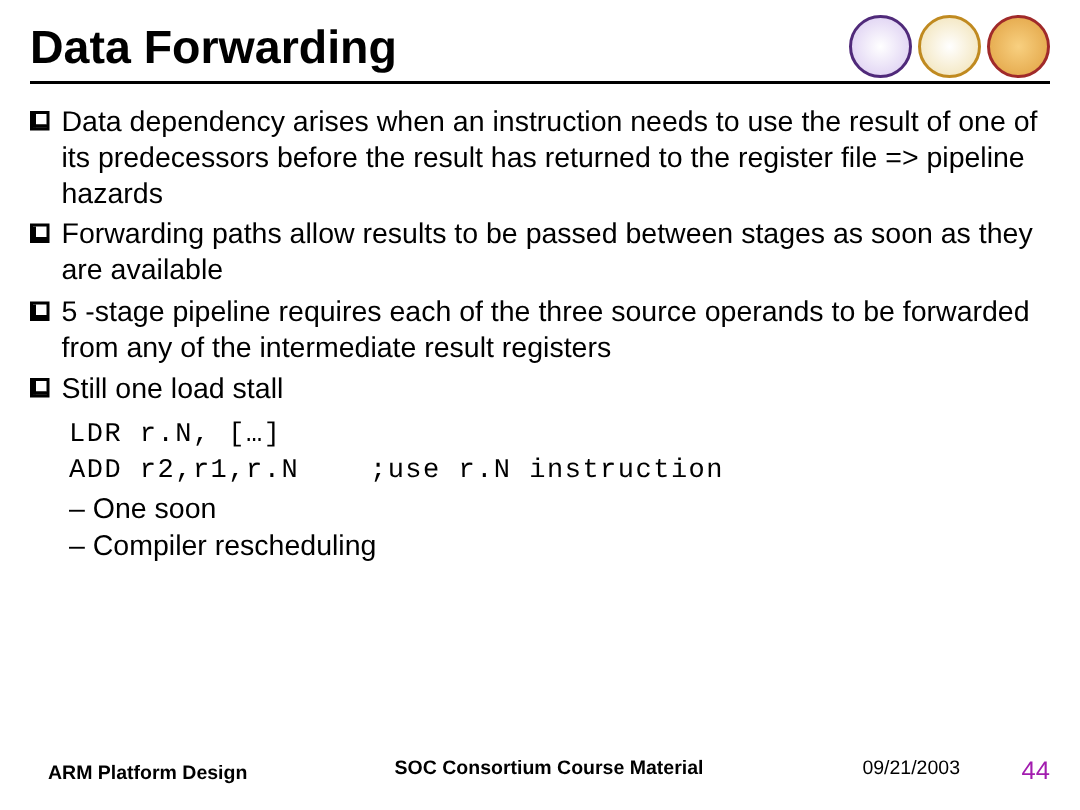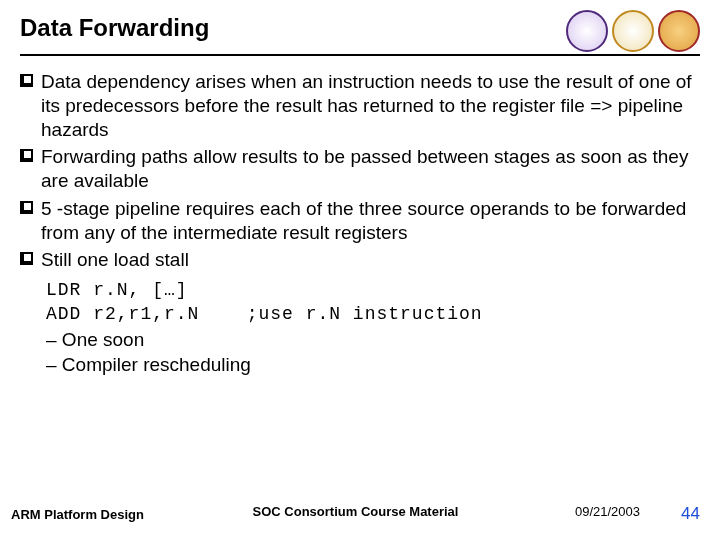--- a/index.html
+++ b/index.html
@@ -23,21 +23,21 @@
   }
   .header {
     display: flex;
     align-items: flex-start;
     justify-content: space-between;
     border-bottom: 2px solid #000;
     padding-bottom: 2px;
     margin-bottom: 14px;
   }
   .title {
-    font-size: 24px;
+    font-size: 31px;
     font-weight: bold;
     margin: 0;
     padding-top: 4px;
   }
   .logos {
     display: flex;
     gap: 4px;
     align-items: center;
   }
   .logo {
@@ -88,31 +88,31 @@
     margin-left: 26px;
     font-size: 19px;
     line-height: 1.35;
   }
   .dash-item::before {
     content: "–  ";
   }
   .footer {
     position: absolute;
     bottom: 16px;
-    left: 11px;
+    left: 32px;
     right: 20px;
     display: flex;
     justify-content: space-between;
     align-items: baseline;
     font-size: 13px;
   }
   .footer-left { font-weight: bold; }
   .footer-center { font-weight: bold; position:absolute; left:50%; transform:translateX(-50%); }
   .footer-date { position:absolute; right:60px; }
-  .footer-page { font-size: 17px; color:#1d4ed8;margin-left:48px; }
+  .footer-page { font-size: 17px; color:#a21caf;margin-left:48px; }
 </style>
 </head>
 <body>
 
 <div class="slide">
   <div class="header">
     <h1 class="title">Data Forwarding</h1>
     <div class="logos">
       <div class="logo logo-circ1"></div>
       <div class="logo logo-circ2"></div>

